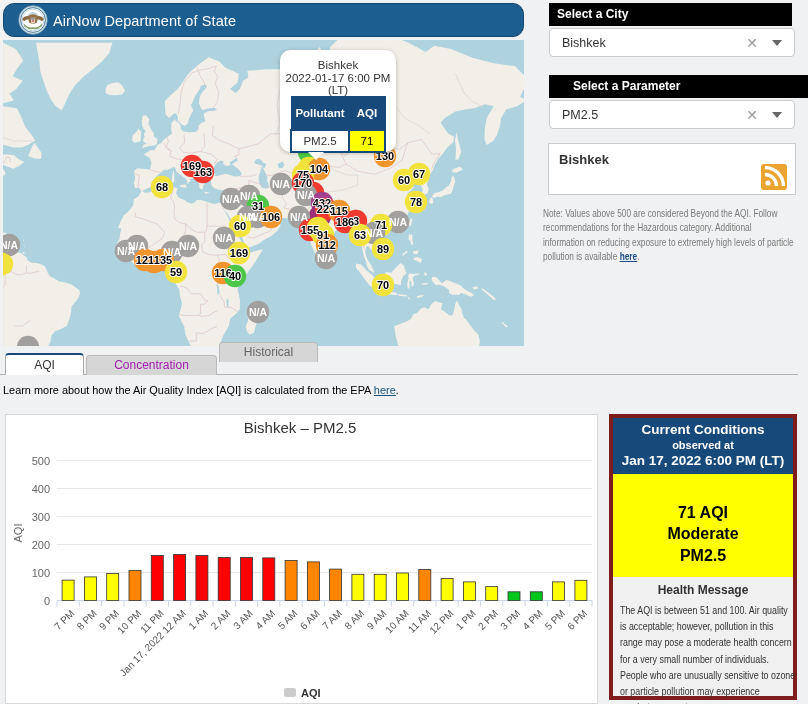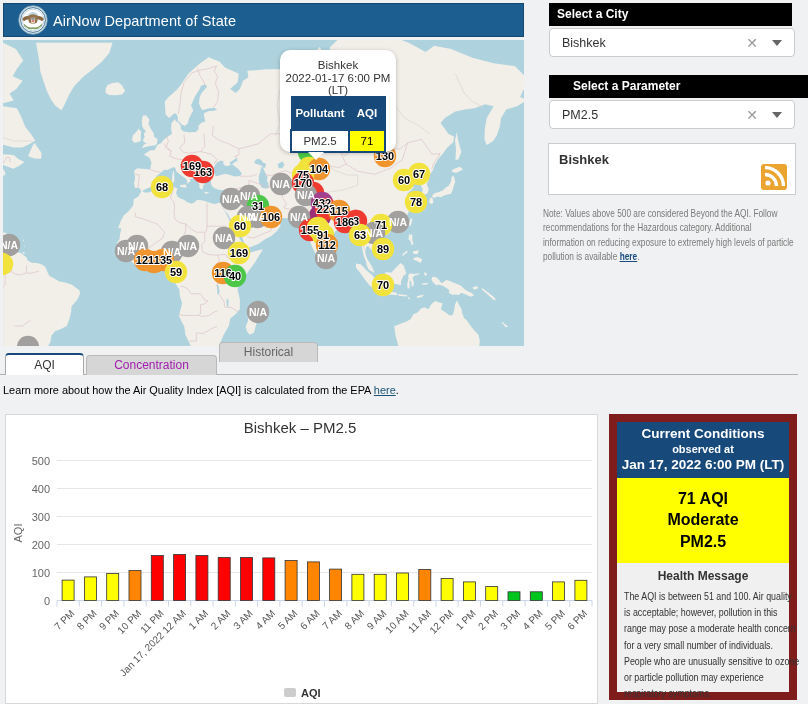--- a/index.html
+++ b/index.html
@@ -5,21 +5,21 @@
   * { margin:0; padding:0; box-sizing:border-box; }
   html,body { width:808px; height:704px; font-family:"Liberation Sans", sans-serif; background:#f0f1f2; overflow:hidden; }
   .abs { position:absolute; }
   #stage { position:relative; width:808px; height:704px; }
   .navy { background:#000000; color:#fff; }
 </style>
 </head>
 <body>
 <div id="stage">
 
-  <div class="abs" id="topbar" style="left:3px; top:3px; width:521px; height:34px; background:#1d5e91; border:1px solid #16486f; border-radius:0;">
+  <div class="abs" id="topbar" style="left:3px; top:3px; width:521px; height:34px; background:#1d5e91; border:1px solid #16486f; border-radius:11px;">
     <svg class="abs" style="left:14px; top:1px;" width="30" height="30" viewBox="0 0 33 33">
       <circle cx="16.5" cy="16.5" r="15.7" fill="#cfdfe7" stroke="#7da4b4" stroke-width="0.8"></circle>
       <circle cx="16.5" cy="16.5" r="13.6" fill="#ffffff" stroke="#3a6f96" stroke-width="1"></circle>
       <circle cx="16.5" cy="16.5" r="11.9" fill="#ffffff" stroke="#9fbecb" stroke-width="0.7"></circle>
       <circle cx="16.5" cy="13.8" r="6.2" fill="#bed7e2"></circle>
       <path d="M4.5,15.5 Q8,10.5 13,13 L12,15.5 Q8,16.5 6.5,18 Z" fill="#8a6a42"></path>
       <path d="M28.5,15.5 Q25,10.5 20,13 L21,15.5 Q25,16.5 26.5,18 Z" fill="#8a6a42"></path>
       <path d="M11,12 Q16.5,8.5 22,12 L21,19 Q16.5,22.5 12,19 Z" fill="#96724a"></path>
       <path d="M14,14 L19,14 L18.5,19.5 Q16.5,21 14.5,19.5 Z" fill="#e8d8c8"></path>
       <path d="M14.5,14.5 L18.5,14.5 L18.2,16 L14.8,16 Z" fill="#5a7fa5"></path>
@@ -382,27 +382,27 @@
         <text x="492.7" y="199" text-anchor="end" font-size="10" fill="#555" transform="rotate(-45 492.7 199)" font-family="Liberation Sans, sans-serif">2 PM</text>
         <text x="515.0" y="199" text-anchor="end" font-size="10" fill="#555" transform="rotate(-45 515.0 199)" font-family="Liberation Sans, sans-serif">3 PM</text>
         <text x="537.3" y="199" text-anchor="end" font-size="10" fill="#555" transform="rotate(-45 537.3 199)" font-family="Liberation Sans, sans-serif">4 PM</text>
         <text x="559.6" y="199" text-anchor="end" font-size="10" fill="#555" transform="rotate(-45 559.6 199)" font-family="Liberation Sans, sans-serif">5 PM</text>
         <text x="581.9" y="199" text-anchor="end" font-size="10" fill="#555" transform="rotate(-45 581.9 199)" font-family="Liberation Sans, sans-serif">6 PM</text>
         <rect x="278" y="273" width="12" height="9" fill="#cccccc" rx="2"></rect>
         <text x="295" y="281.5" font-size="11" font-weight="bold" fill="#333" font-family="Liberation Sans, sans-serif">AQI</text>
       </svg>
   </div>
 
-  <div class="abs" style="left:609px; top:414px; width:188px; height:286px; border:8px solid #7f1d1d; background:#f0f0f0;">
+  <div class="abs" style="left:609px; top:414px; width:188px; height:286px; border:4px solid #7f1d1d; background:#f0f0f0;">
     <div style="background:#17497b; color:#fff; text-align:center; padding:4px 0 6px 0;">
       <div style="font-size:13.5px; font-weight:bold;">Current Conditions</div>
       <div style="font-size:11px; font-weight:bold; margin-top:2px;">observed at</div>
       <div style="font-size:13.5px; font-weight:bold; margin-top:2px;">Jan 17, 2022 6:00 PM (LT)</div>
     </div>
-    <div style="background:#ffff00; color:#000; text-align:center; padding:10px 0 11px 0;">
+    <div style="background:#ffff00; color:#000; text-align:center; padding:28px 0 11px 0;">
       <div style="font-size:16px; font-weight:bold; line-height:21.3px;">71 AQI<br>Moderate<br>PM2.5</div>
     </div>
     <div style="padding:6px 7px 0 7px;">
       <div style="font-size:12px; font-weight:bold; color:#333; text-align:center;">Health Message</div>
       <div style="font-size:11.5px; color:#333; line-height:16.2px; margin-top:5px; transform:scaleX(0.772); transform-origin:0 0; white-space:nowrap; width:230px;">The AQI is between 51 and 100. Air quality<br>is acceptable; however, pollution in this<br>range may pose a moderate health concern<br>for a very small number of individuals.<br>People who are unusually sensitive to ozone<br>or particle pollution may experience<br>respiratory symptoms.</div>
     </div>
   </div>
 
 </div>
 

